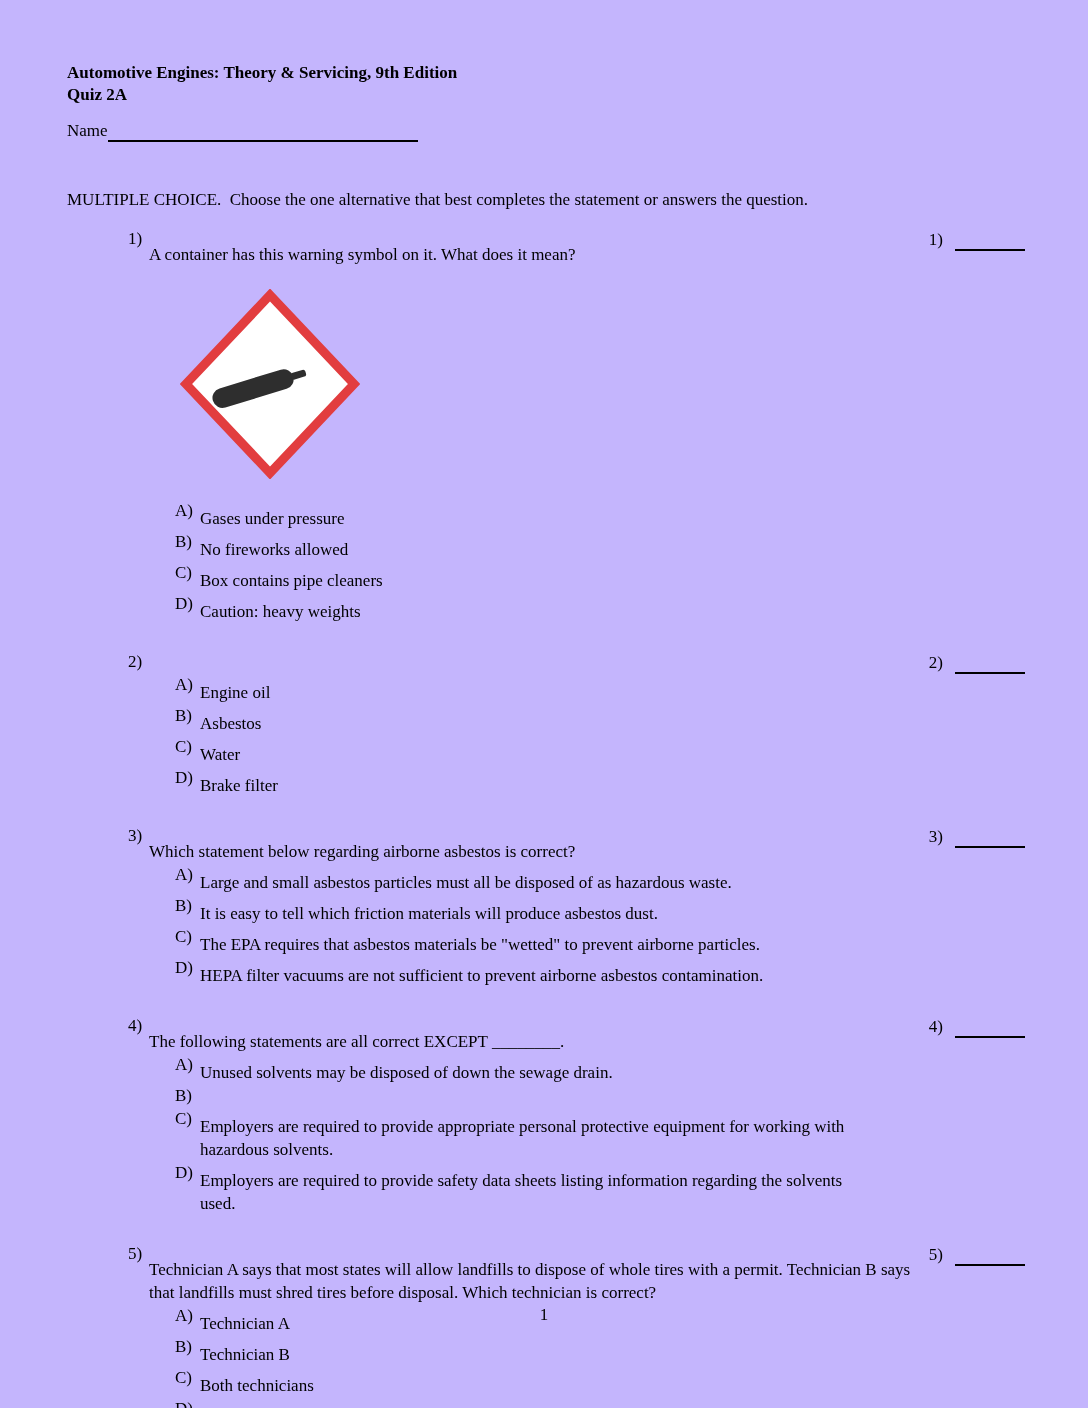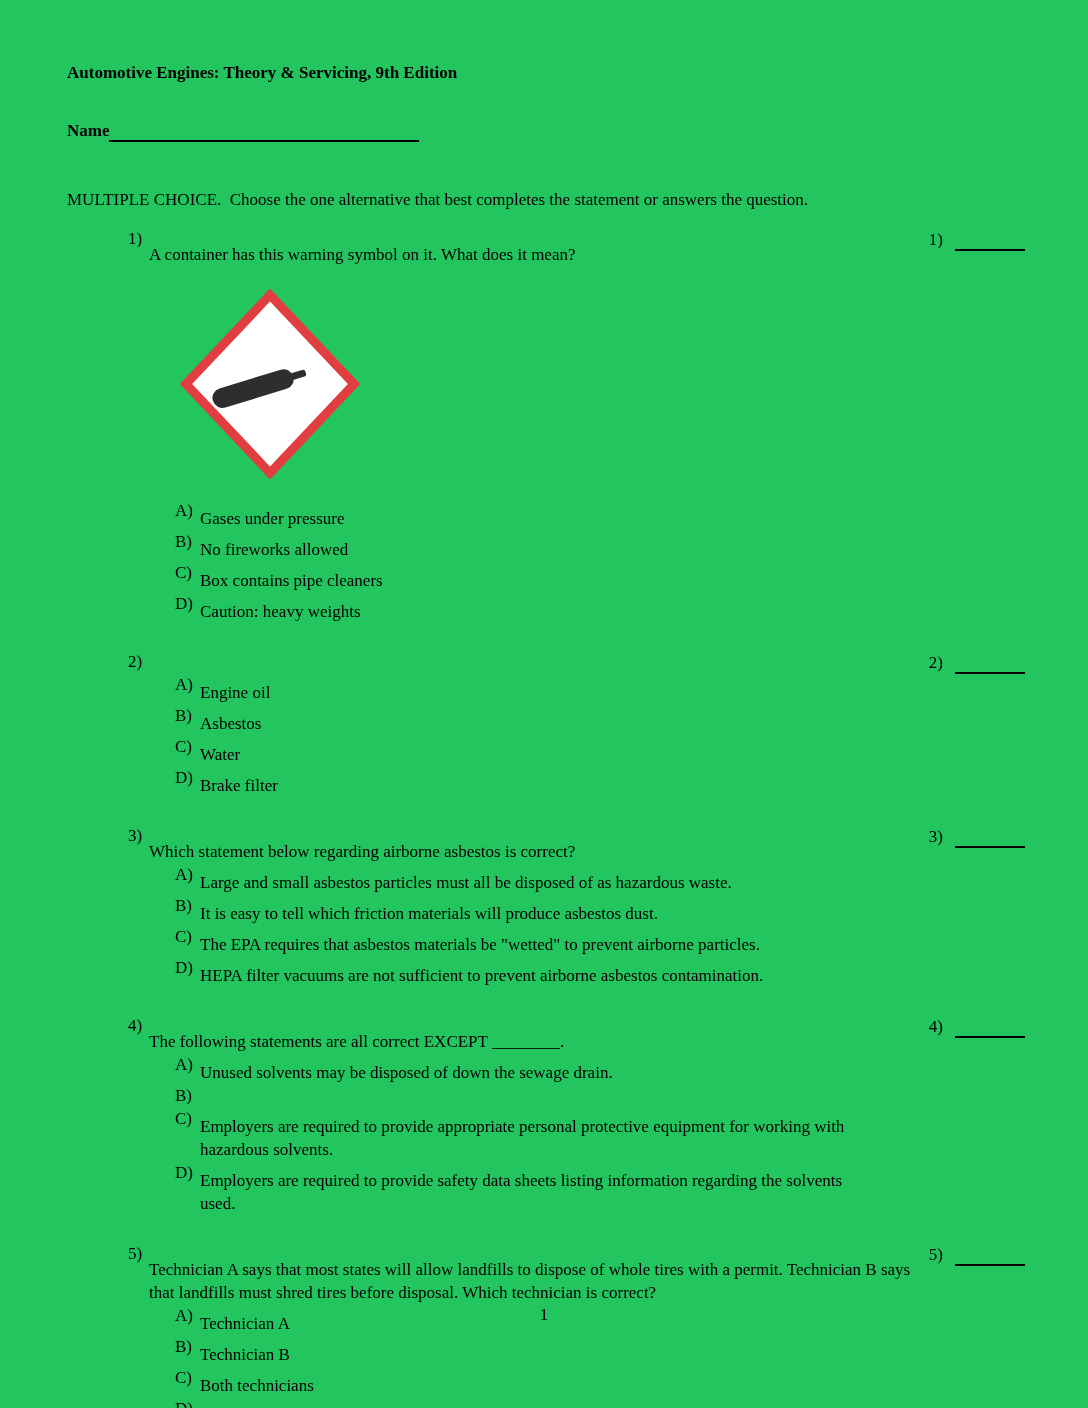--- a/index.html
+++ b/index.html
@@ -1,31 +1,31 @@
 <!DOCTYPE html>
 <html><head>
 <meta charset="utf-8">
 <style>
   * { margin: 0; padding: 0; box-sizing: border-box; }
   html, body { background: #ffffff; }
   .page {
     position: relative;
     width: 1088px;
     height: 1408px;
-    background: #22c55e;
+    background: #c4b5fd;
     font-family: "Liberation Serif", "DejaVu Serif", serif;
     font-size: 17px;
     color: #000000;
     overflow: hidden;
   }
   .header { position: absolute; left: 67px; top: 62px; }
   .book-title { font-weight: bold; line-height: 22px; }
   .quiz-title { font-weight: bold; line-height: 22px; }
   .name-row { position: absolute; left: 67px; top: 120px; display: flex; align-items: flex-end; }
-  .name-label { font-weight: bold; line-height: 22px; }
+  .name-label { font-weight: normal; line-height: 22px; }
   .name-line { display: inline-block; width: 310px; height: 21px; border-bottom: 2px solid #000; }
   .instructions {
     position: absolute; left: 67px; top: 188px; width: 960px;
     font-weight: normal; line-height: 23px; white-space: pre-wrap;
   }
   .questions { position: absolute; left: 128px; top: 227px; width: 897px; }
   .question { position: relative; margin-bottom: 27px; }
   .q-line { display: flex; line-height: 23px; }
   .q-num { flex: none; width: 21px; }
   .q-text { max-width: 780px; margin-top: 16px; }
@@ -41,20 +41,21 @@
   .blank-line { display: inline-block; width: 70px; height: 21px; border-bottom: 2px solid #000; }
   .footer { position: absolute; left: 0; top: 1303px; width: 100%; text-align: center; line-height: 23px; }
 </style>
 </head>
 <body>
 
 <div class="page">
 
   <div class="header">
     <div class="book-title">Automotive Engines: Theory &amp; Servicing, 9th Edition</div>
+    <div class="quiz-title">Quiz 2A</div>
   </div>
 
   <div class="name-row">
     <span class="name-label">Name</span>
     <span class="name-line"></span>
   </div>
 
   <div class="instructions">MULTIPLE CHOICE.  Choose the one alternative that best completes the statement or answers the question.</div>
 
   <div class="questions">

